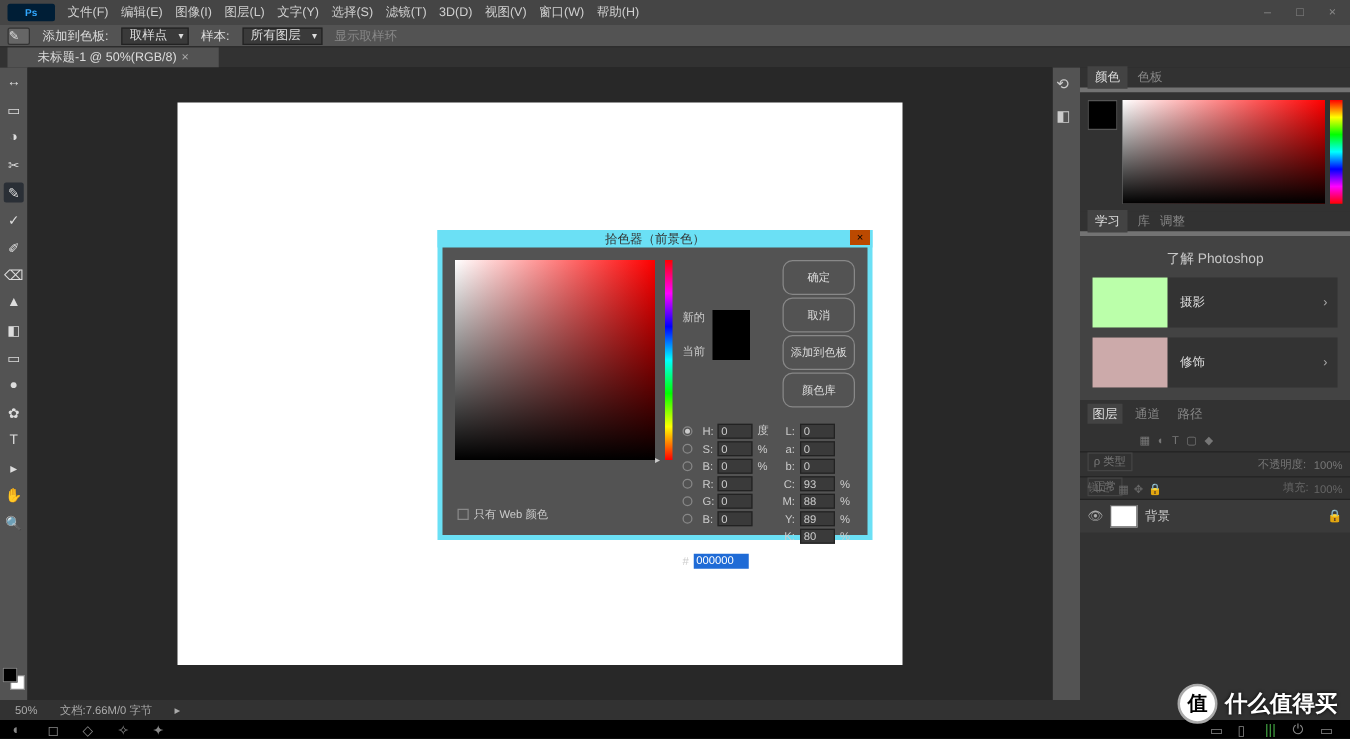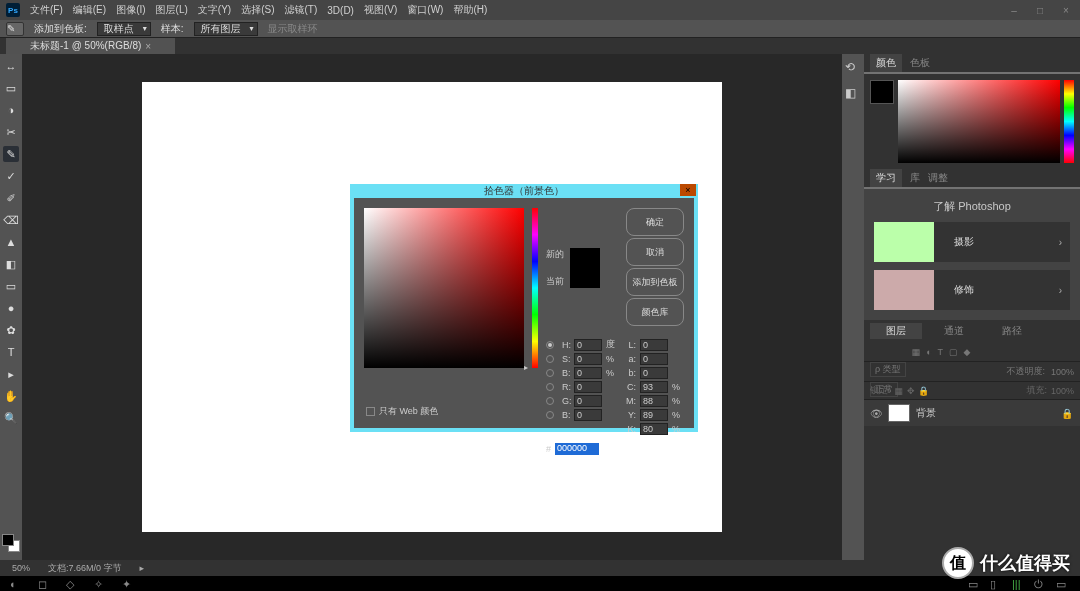--- a/index.html
+++ b/index.html
@@ -1,20 +1,20 @@
 <!DOCTYPE html>
 <html><head>
 <meta charset="utf-8">
 <style>
 * { margin: 0; padding: 0; box-sizing: border-box; font-family: "Microsoft YaHei", sans-serif; }
 html, body { width: 1080px; height: 591px; background: #1e1e1e; color: #ccc; font-size: 10px; overflow: hidden; position: relative; }
 
 
 .menubar { height: 20px; background: #454545; display: flex; align-items: center; padding: 0 6px; gap: 10px; }
-.menubar .logo { width: 14px; height: 14px; background: #001e36; color: #31a8ff; font-size: 8px; font-weight: bold; display: flex; align-items: center; justify-content: center; border-radius: 2px; }
+.menubar .logo { width: 38px; height: 14px; background: #001e36; color: #31a8ff; font-size: 8px; font-weight: bold; display: flex; align-items: center; justify-content: center; border-radius: 2px; }
 .menubar .mi { color: #d0d0d0; cursor: default; }
 .winctrl { margin-left: auto; display: flex; gap: 10px; color: #888; }
 .winctrl span { width: 16px; text-align: center; }
 
 
 .optbar { height: 18px; background: #535353; display: flex; align-items: center; padding: 0 6px; gap: 10px; color: #ddd; border-bottom: 1px solid #222; }
 .optbar .iconslot { width: 18px; height: 14px; border: 1px solid #333; background: #666; border-radius: 2px; }
 .select { background: #3a3a3a; border: 1px solid #222; padding: 0 16px 0 6px; height: 14px; line-height: 12px; color: #ddd; position: relative; }
 .select::after { content: "▾"; position: absolute; right: 3px; top: 0; font-size: 8px; }
 
@@ -34,42 +34,42 @@
 
 .canvaswrap { flex: 1; background: #282828; position: relative; display: flex; align-items: center; justify-content: center; }
 .canvas { width: 580px; height: 450px; background: #fff; }
 
 
 .sidecol { width: 22px; background: #535353; display: flex; flex-direction: column; align-items: center; padding-top: 6px; gap: 10px; }
 .sidecol .sicon { width: 16px; height: 16px; color: #ccc; font-size: 12px; }
 
 .panelcol { width: 216px; background: #323232; display: flex; flex-direction: column; }
 
-.panelhdr { height: 20px; background: #323232; display: flex; align-items: center; padding: 0 6px; gap: 8px; border-bottom: 2px solid #737373; }
+.panelhdr { height: 20px; background: #323232; display: flex; align-items: center; padding: 0 6px; gap: 8px; border-bottom: 4px solid #737373; }
 .panelhdr .tab { color: #888; }
 .panelhdr .tab.active { color: #ddd; background: #434343; padding: 2px 6px; }
 
 .colorpanel { height: 95px; background: #323232; display: flex; padding: 6px; gap: 4px; }
 .colorpanel .sw { width: 24px; height: 24px; border: 1px solid #555; background: #000; }
 .colorpanel .grad { flex: 1; background: linear-gradient(to right, #fff, #f00), linear-gradient(to bottom, transparent, #000); background-blend-mode: normal; position: relative; }
 .colorpanel .grad::before { content: ""; position: absolute; inset: 0; background: linear-gradient(to bottom, rgba(0,0,0,0), #000); }
 .colorpanel .hue { width: 10px; background: linear-gradient(#f00,#ff0,#0f0,#0ff,#00f,#f0f,#f00); }
 
 .learnpanel { background: #434343; padding: 10px; color: #c8c8c8; }
 .learnpanel h3 { font-size: 11px; font-weight: normal; text-align: center; margin-bottom: 6px; }
 .learnpanel p { font-size: 10px; text-align: center; line-height: 1.4; }
 .learnrow { display: flex; align-items: center; background: #333; margin-top: 8px; height: 40px; }
 .learnrow .thumb { width: 60px; height: 40px; background: #bfa; }
 .learnrow .thumb.th2 { background: #caa; }
-.learnrow .lbl { flex: 1; padding-left: 20px; color: #ddd; }
+.learnrow .lbl { flex: 1; padding-left: 10px; color: #ddd; }
 .learnrow .arw { padding: 0 8px; color: #aaa; }
 
 .layerspanel { flex: 1; background: #323232; }
 .layerstabs { display: flex; gap: 6px; padding: 3px 6px; }
-.layerstabs .t { color: #888; padding: 1px 16px; }
+.layerstabs .t { color: #888; padding: 1px 4px; }
 .layerstabs .t.active { color: #ddd; background: #434343; }
 .layerctrl { height: 20px; display: flex; align-items: center; padding: 0 6px; gap: 6px; color: #777; border-bottom: 1px solid #222; font-size: 9px; }
 .layerctrl .sel { border: 1px solid #444; padding: 0 4px; color: #777; margin-top: 35px; }
 .layerctrl2 { height: 18px; display: flex; align-items: center; padding: 0 6px; gap: 4px; color: #666; border-bottom: 1px solid #222; font-size: 9px; }
 .layerrow { display: flex; align-items: center; height: 26px; padding: 0 6px; gap: 6px; background: #3a3a3a; }
 .layerrow .eye { width: 12px; color: #aaa; }
 .layerrow .layerthumb { width: 22px; height: 18px; background: #fff; border: 1px solid #666; }
 .layerrow .lockicon { margin-left: auto; color: #888; }
 
 

